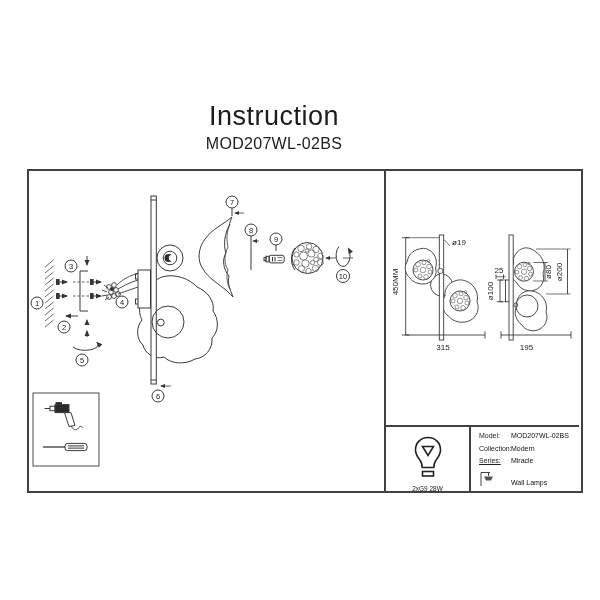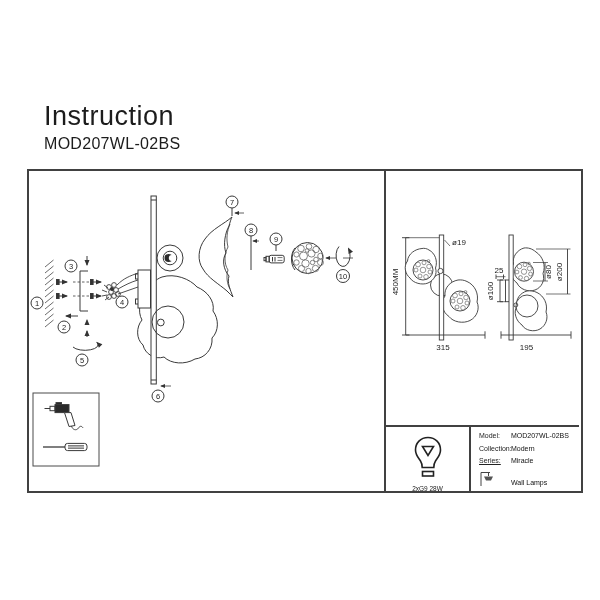--- a/index.html
+++ b/index.html
@@ -1,18 +1,18 @@
 <!DOCTYPE html>
 <html><head>
 <meta charset="utf-8">
 <style>
   html,body{margin:0;padding:0;background:#ffffff;}
   #page{position:relative;width:600px;height:600px;background:#ffffff;overflow:hidden;
         font-family:"Liberation Sans", sans-serif;color:#222;}
-  .title-block{position:absolute;top:101px;left:0;width:548px;text-align:left;margin-left:44px;}
+  .title-block{position:absolute;top:101px;left:0;width:548px;text-align:center;}
   .title{font-size:27px;font-weight:500;color:#1c1c1c;letter-spacing:.5px;}
   .subtitle{font-size:16px;font-weight:500;color:#1c1c1c;margin-top:3px;letter-spacing:.3px;}
   .frame{position:absolute;border:2px solid #414141;}
   .vline{position:absolute;background:#414141;}
   .hline{position:absolute;background:#414141;}
   svg{position:absolute;overflow:visible;}
   svg text{font-family:"Liberation Sans", sans-serif;fill:#222;}
   .num{font-size:7.5px;}
   .dim{font-size:8px;}
   .info-cell{position:absolute;left:471px;top:427px;width:110px;height:62px;font-size:7px;}

